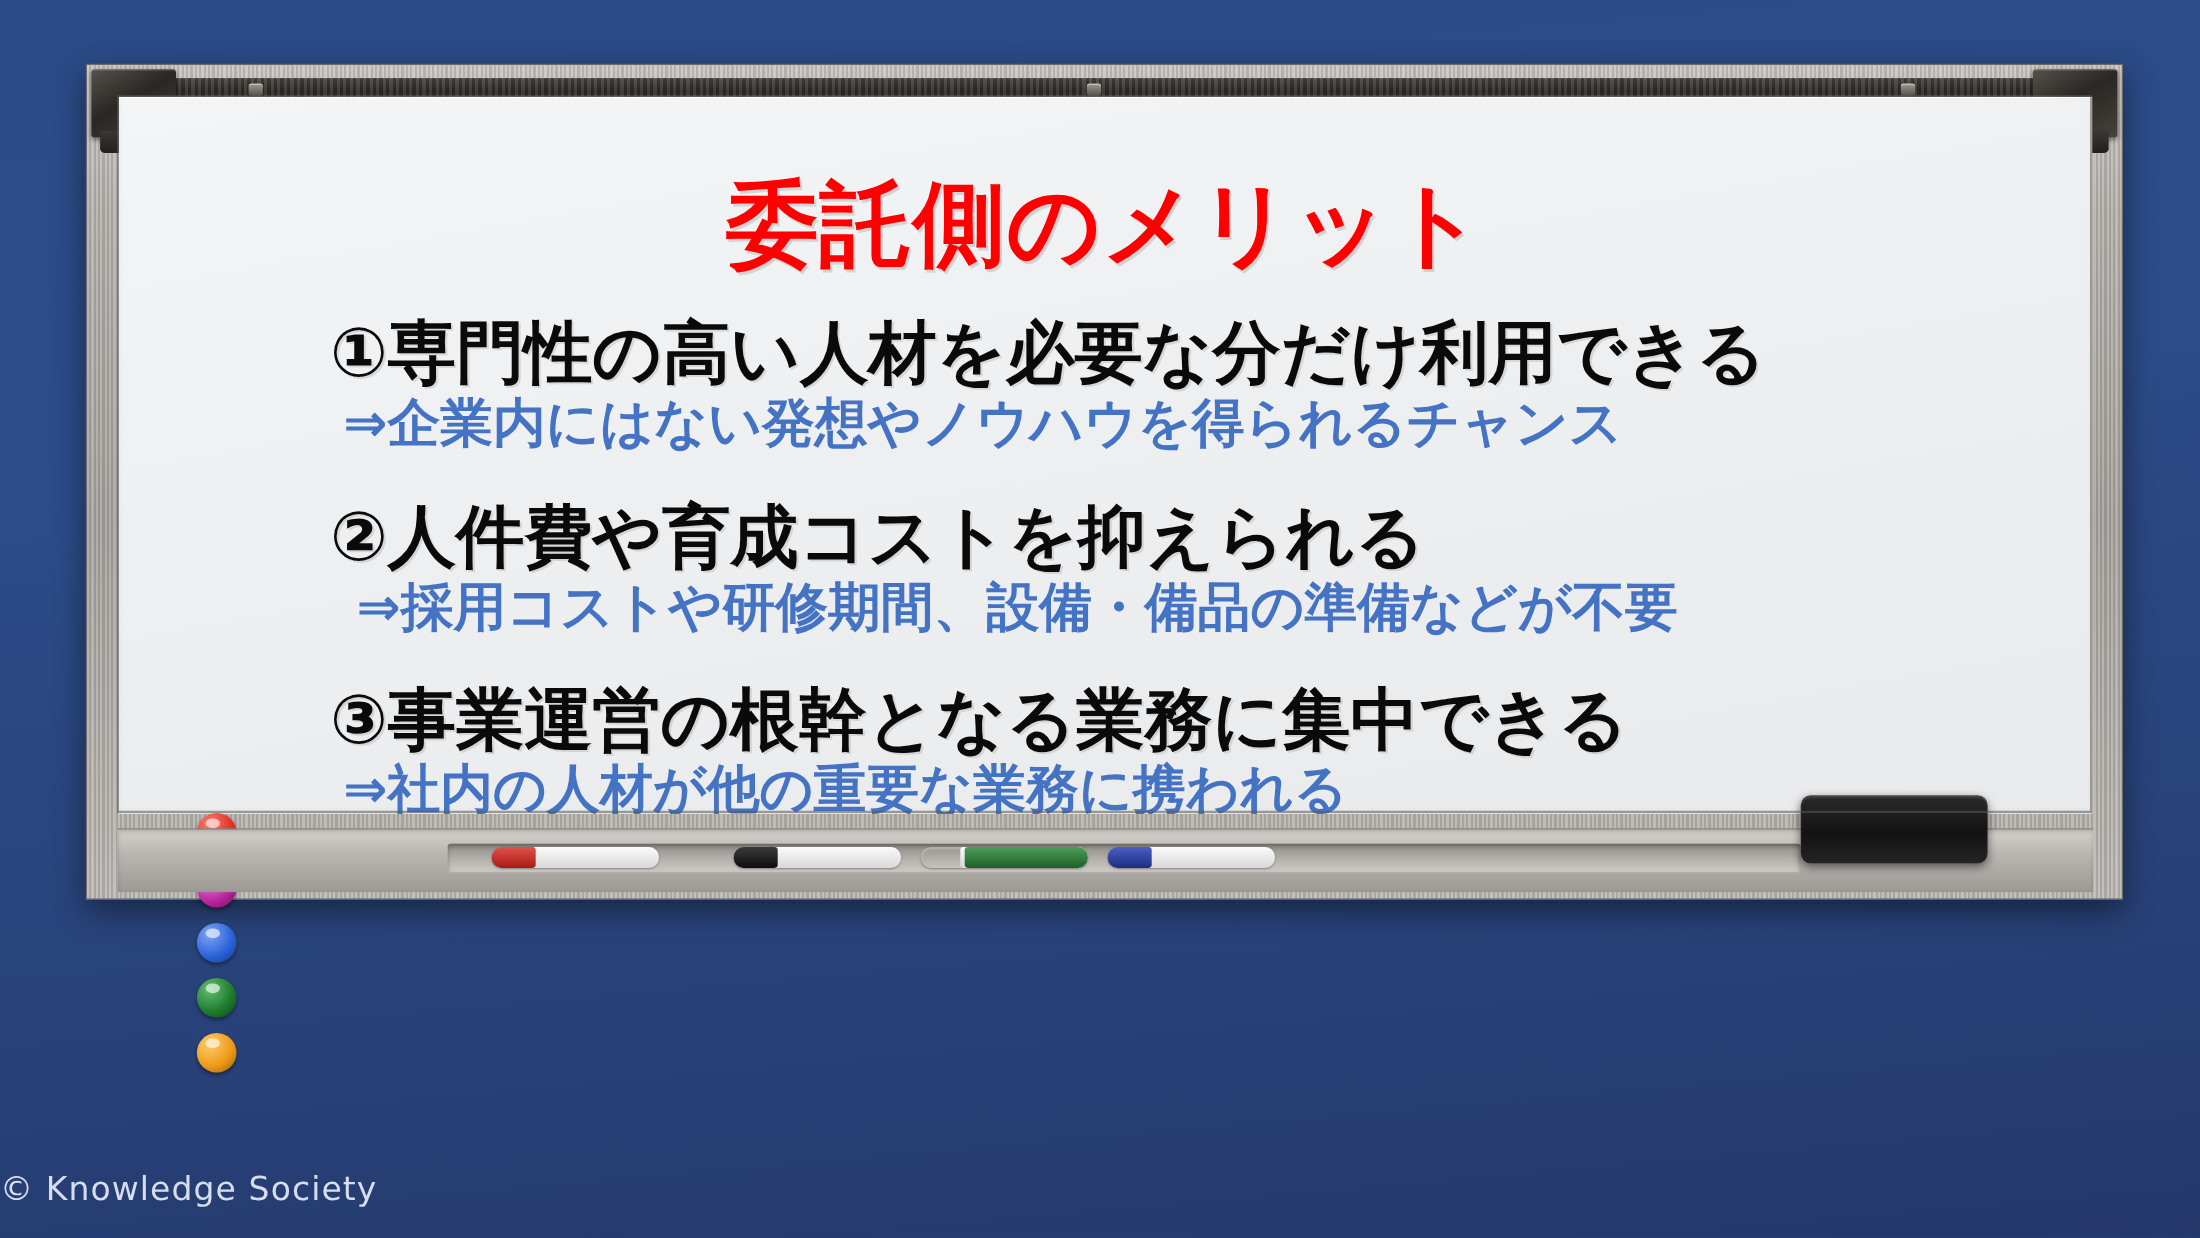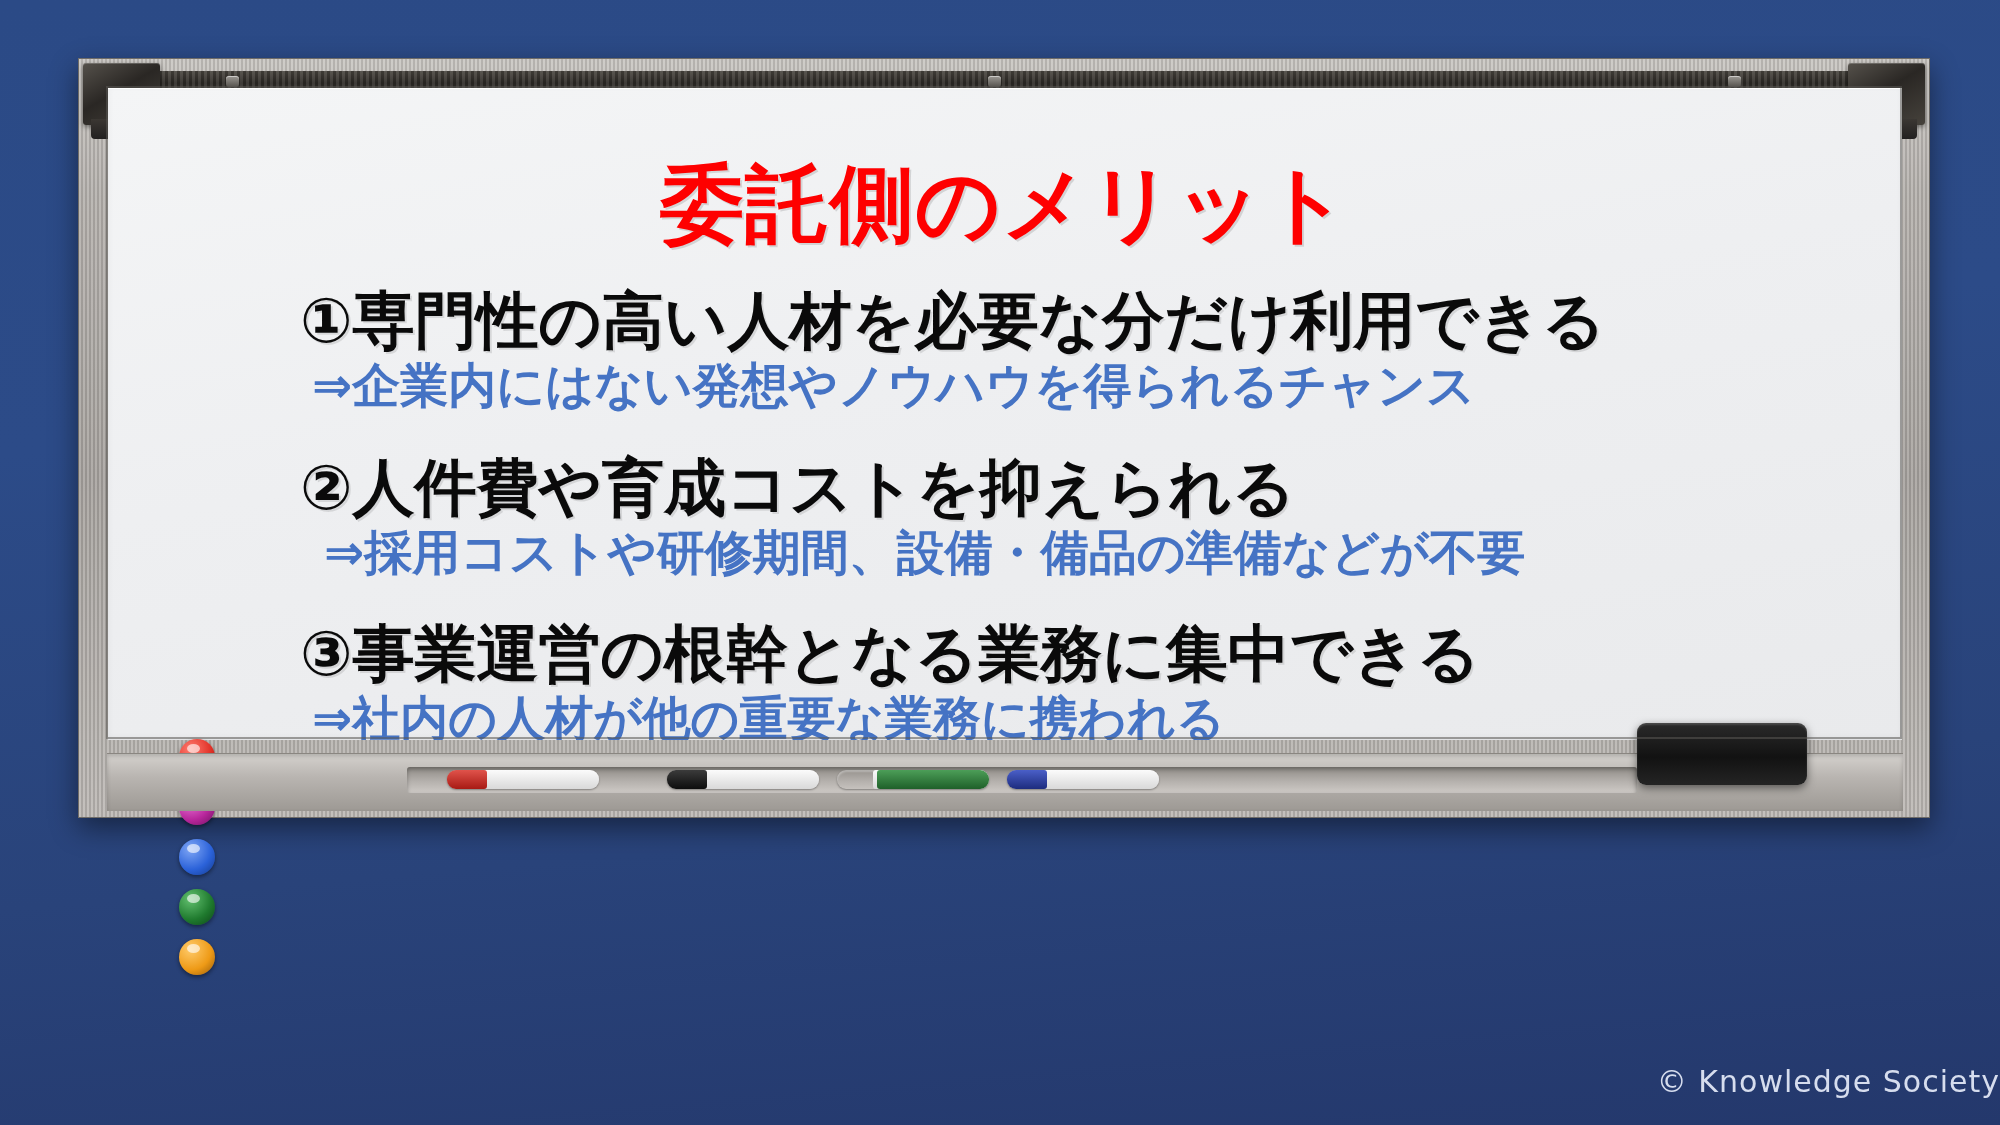--- a/index.html
+++ b/index.html
@@ -134,21 +134,21 @@
   .item-sub{
     color:#4573c4; font-size:48px; font-weight:bold; line-height:1.12;
     margin-top:4px; margin-left:12px; white-space:nowrap;
   }
   .item:nth-child(2) .item-sub{ margin-left:24px; }
   .item:nth-child(3) .item-sub{ margin-left:12px; }
 
   
   #footer{
     position:absolute; left:0; right:0; bottom:26px;
-    text-align:right; color:#d6ddee; font-size:30px; letter-spacing:1px;
+    text-align:left; color:#d6ddee; font-size:30px; letter-spacing:1px;
     font-family:"DejaVu Sans","Liberation Sans",sans-serif;
   }
 </style>
 </head>
 <body>
 
 <div id="slide">
 
   <div id="board-frame">
 

